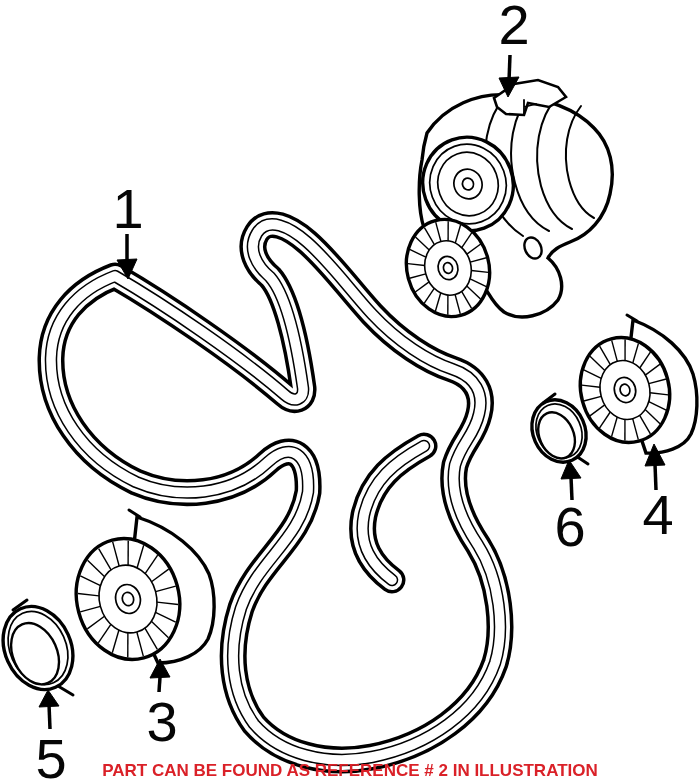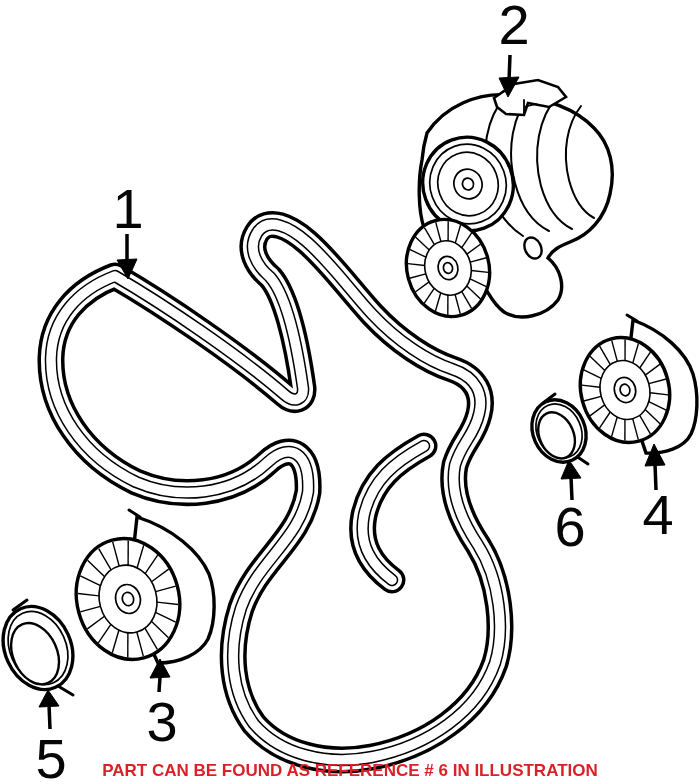--- a/index.html
+++ b/index.html
@@ -197,15 +197,15 @@
   </g>
 </svg>
 
   <div class="callout" style="left:128px;top:209px">1</div>
   <div class="callout" style="left:514px;top:25px">2</div>
   <div class="callout" style="left:162px;top:722px">3</div>
   <div class="callout" style="left:658px;top:515px">4</div>
   <div class="callout" style="left:51px;top:759px">5</div>
   <div class="callout" style="left:570px;top:527px">6</div>
 
-  <div class="caption">PART CAN BE FOUND AS REFERENCE # 6 IN ILLUSTRATION</div>
+  <div class="caption">PART CAN BE FOUND AS REFERENCE # 2 IN ILLUSTRATION</div>
 
 </div>
 
 </body></html>

